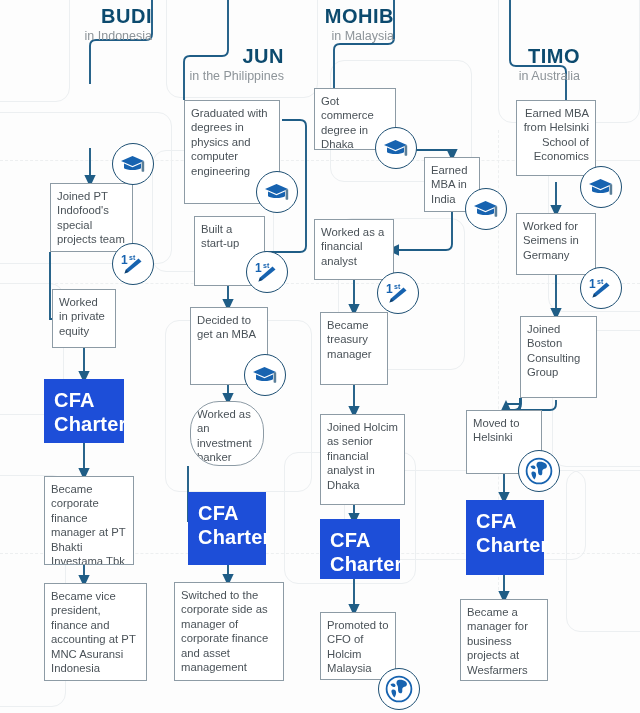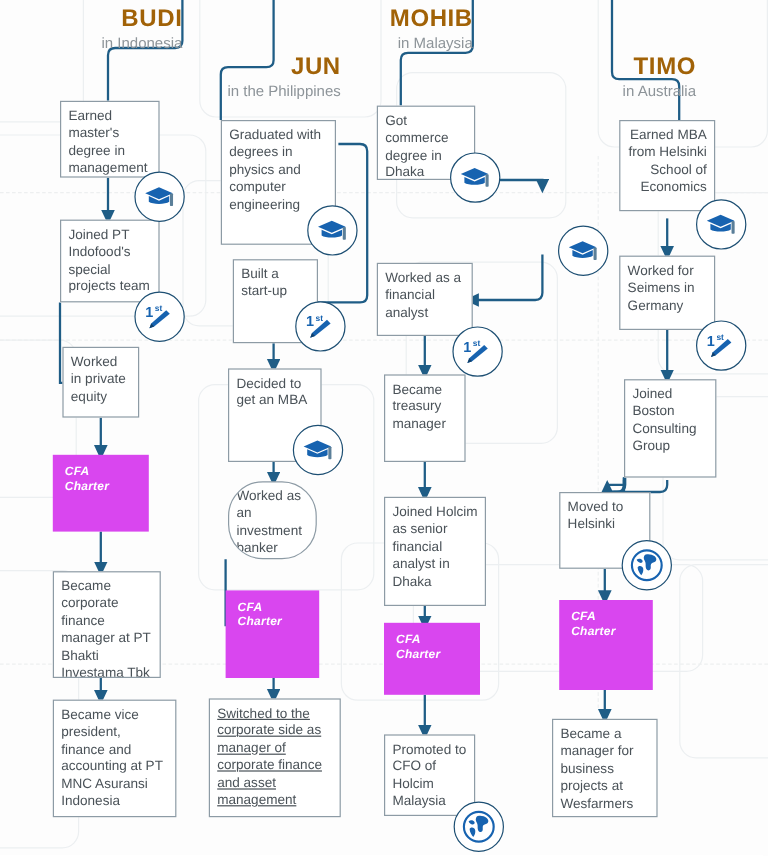--- a/index.html
+++ b/index.html
@@ -43,21 +43,21 @@
     position:absolute;
     text-align:right;
     line-height:1.05;
     white-space:nowrap;
   }
   .person .nm{
     display:block;
     font-size:20px;
     font-weight:bold;
     letter-spacing:0.5px;
-    color:#a16207;
+    color:#0c4a6e;
   }
   .person .loc{
     display:block;
     font-size:12.5px;
     color:#8d9499;
     margin-top:3px;
   }
   
   .step{
     position:absolute;
@@ -67,28 +67,27 @@
     color:#4a5258;
     font-size:11.3px;
     line-height:1.28;
     padding:5px 6px 4px 6px;
     overflow:hidden;
   }
   
   .cfa{
     position:absolute;
     box-sizing:border-box;
-    background:#d946ef;
+    background:#1d4ed8;
     color:#ffffff;
-    font-size:10px;
+    font-size:20px;
     font-weight:bold;
     line-height:1.2;
     padding:9px 10px;
     letter-spacing:0.2px;
-    font-style:italic;
   }
   
   .badge{
     position:absolute;
     width:42px;height:42px;
     border-radius:50%;
     background:#ffffff;
     border:1.6px solid #1d4f73;
     box-sizing:border-box;
     display:flex;
@@ -201,41 +200,41 @@
   </div>
   <div class="person" style="left:266px; top:6px; width:128px;">
     <span class="nm">MOHIB</span>
     <span class="loc">in Malaysia</span>
   </div>
   <div class="person" style="left:448px; top:46px; width:132px;">
     <span class="nm">TIMO</span>
     <span class="loc">in Australia</span>
   </div>
 
-  <div class="step" style="left:50px;  top:84px;  width:83px;  height:64px;">Earned master's degree in management</div>
   <div class="step" style="left:50px;  top:183px; width:83px;  height:69px;">Joined PT Indofood's special projects team</div>
   <div class="step" style="left:52px;  top:289px; width:64px;  height:59px;">Worked in private equity</div>
   <div class="cfa" style="left:44px; top:379px; width:80px; height:64px;">
     <span>CFA</span><br>
     <span>Charter</span>
   </div>
   <div class="step" style="left:44px;  top:476px; width:90px;  height:89px;">Became corporate finance manager at PT Bhakti Investama Tbk</div>
   <div class="step" style="left:184px; top:100px; width:96px;  height:104px;">Graduated with degrees in physics and computer engineering</div>
 
   <div class="step" style="left:44px;  top:583px; width:103px; height:98px;">Became vice president, finance and accounting at PT MNC Asuransi Indonesia</div>
   <div class="step" style="left:194px; top:216px; width:71px;  height:70px;">Built a start-up</div>
   <div class="step" style="left:190px; top:307px; width:78px;  height:78px;">Decided to get an MBA</div>
   <div class="step" style="left:190px; top:401px; width:74px;  height:65px;border-radius:29px;">Worked as an investment banker</div>
   <div class="cfa" style="left:188px; top:492px; width:78px; height:73px;">
     <span>CFA</span><br>
     <span>Charter</span>
   </div>
-  <div class="step" style="left:174px; top:582px; width:110px; height:99px;text-decoration:underline;">Switched to the corporate side as manager of corporate finance and asset management</div>
+  <div class="step" style="left:174px; top:582px; width:110px; height:99px;">Switched to the corporate side as manager of corporate finance and asset management</div>
 
   <div class="step" style="left:314px; top:88px;  width:82px;  height:62px;">Got commerce degree in Dhaka</div>
+  <div class="step" style="left:424px; top:157px; width:56px;  height:55px;">Earned MBA in India</div>
   <div class="step" style="left:314px; top:219px; width:80px;  height:61px;">Worked as a financial analyst</div>
   <div class="step" style="left:320px; top:312px; width:68px;  height:73px;">Became treasury manager</div>
   <div class="step" style="left:320px; top:414px; width:85px;  height:91px;">Joined Holcim as senior financial analyst in Dhaka</div>
   <div class="cfa" style="left:320px; top:519px; width:80px; height:60px;">
     <span>CFA</span><br>
     <span>Charter</span>
   </div>
   <div class="step" style="left:320px; top:612px; width:76px;  height:68px;">Promoted to CFO of Holcim Malaysia</div>
 
   <div class="step" style="left:516px; top:100px; width:80px;  height:76px;text-align:right;">Earned MBA from Helsinki School of Economics</div>

